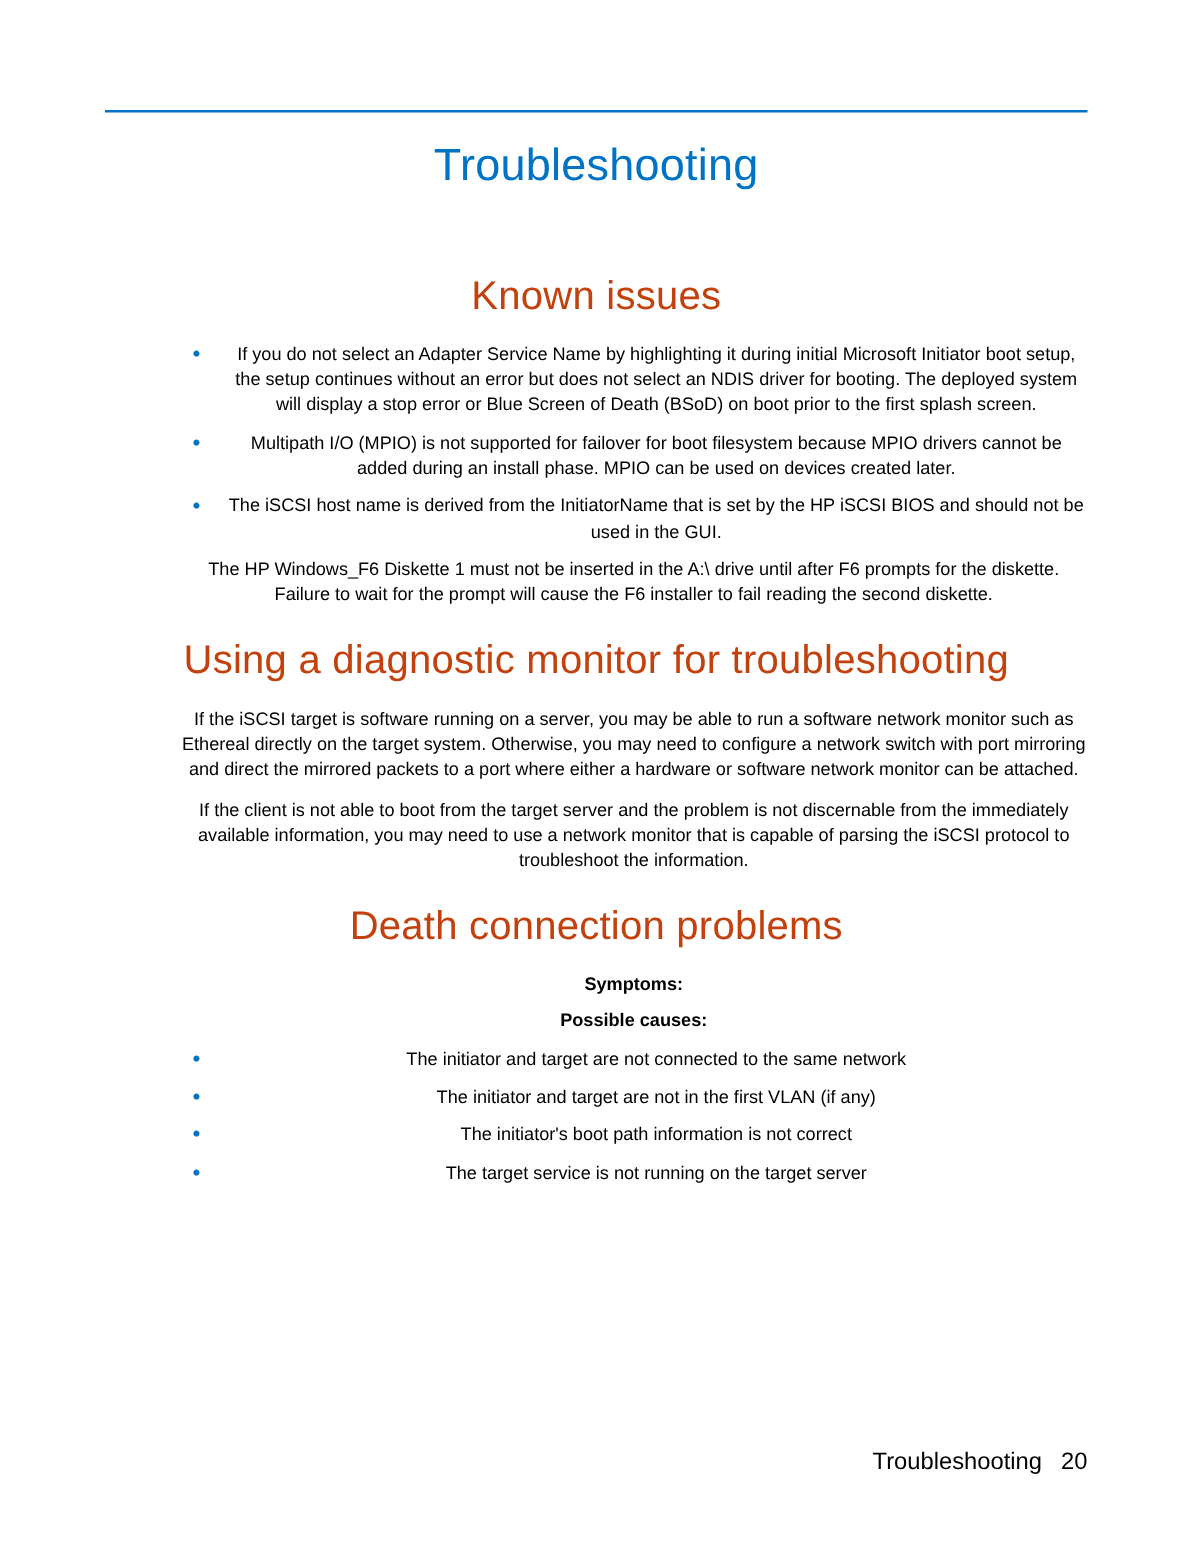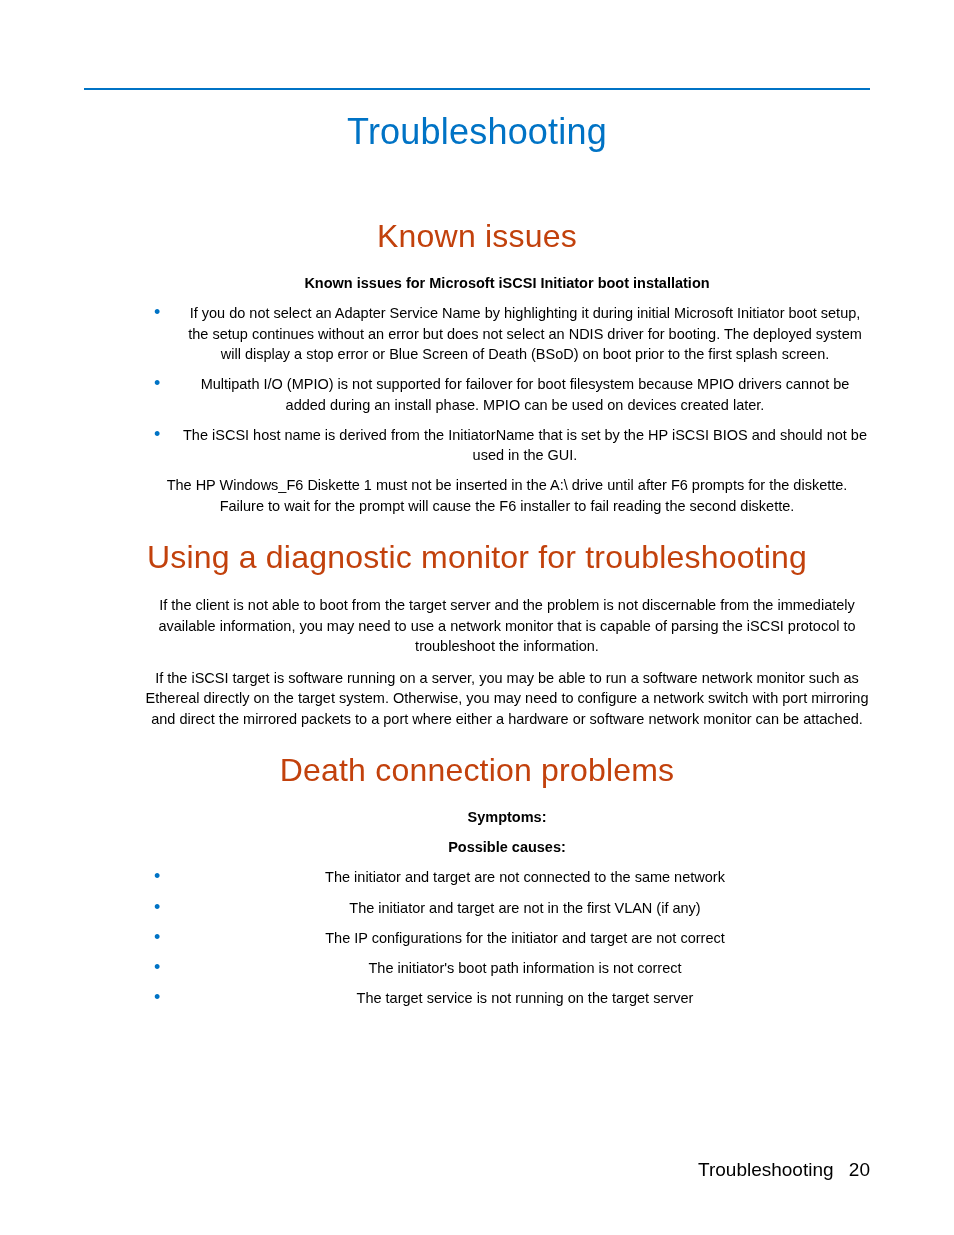--- a/index.html
+++ b/index.html
@@ -77,43 +77,41 @@
 </head>
 <body>
 
 <div class="page">
   <div class="rule"></div>
 
   <h1 class="title">Troubleshooting</h1>
 
   <h2 class="section">Known issues</h2>
   <div class="indent">
-    <p class="sub-bold">Known issues for Microsoft iSCSI Initiator boot installation</p>
     <ul class="bullets">
       <li>If you do not select an Adapter Service Name by highlighting it during initial Microsoft Initiator boot setup, the setup continues without an error but does not select an NDIS driver for booting. The deployed system will display a stop error or Blue Screen of Death (BSoD) on boot prior to the first splash screen.</li>
       <li>Multipath I/O (MPIO) is not supported for failover for boot filesystem because MPIO drivers cannot be added during an install phase. MPIO can be used on devices created later.</li>
       <li>The iSCSI host name is derived from the InitiatorName that is set by the HP iSCSI BIOS and should not be used in the GUI.</li>
     </ul>
     <p class="body">The HP Windows_F6 Diskette 1 must not be inserted in the A:\ drive until after F6 prompts for the diskette. Failure to wait for the prompt will cause the F6 installer to fail reading the second diskette.</p>
   </div>
 
   <h2 class="section">Using a diagnostic monitor for troubleshooting</h2>
   <div class="indent">
+    <p class="body">If the iSCSI target is software running on a server, you may be able to run a software network monitor such as Ethereal directly on the target system. Otherwise, you may need to configure a network switch with port mirroring and direct the mirrored packets to a port where either a hardware or software network monitor can be attached.</p>
     <p class="body">If the client is not able to boot from the target server and the problem is not discernable from the immediately available information, you may need to use a network monitor that is capable of parsing the iSCSI protocol to troubleshoot the information.</p>
-    <p class="body">If the iSCSI target is software running on a server, you may be able to run a software network monitor such as Ethereal directly on the target system. Otherwise, you may need to configure a network switch with port mirroring and direct the mirrored packets to a port where either a hardware or software network monitor can be attached.</p>
   </div>
 
   <h2 class="section">Death connection problems</h2>
   <div class="indent">
     <p class="sub-bold">Symptoms:</p>
     <p class="sub-bold">Possible causes:</p>
     <ul class="bullets">
       <li>The initiator and target are not connected to the same network</li>
       <li>The initiator and target are not in the first VLAN (if any)</li>
-      <li>The IP configurations for the initiator and target are not correct</li>
       <li>The initiator's boot path information is not correct</li>
       <li>The target service is not running on the target server</li>
     </ul>
   </div>
 </div>
 
 <div class="footer">
   <span class="label">Troubleshooting</span>
   <span>20</span>
 </div>

